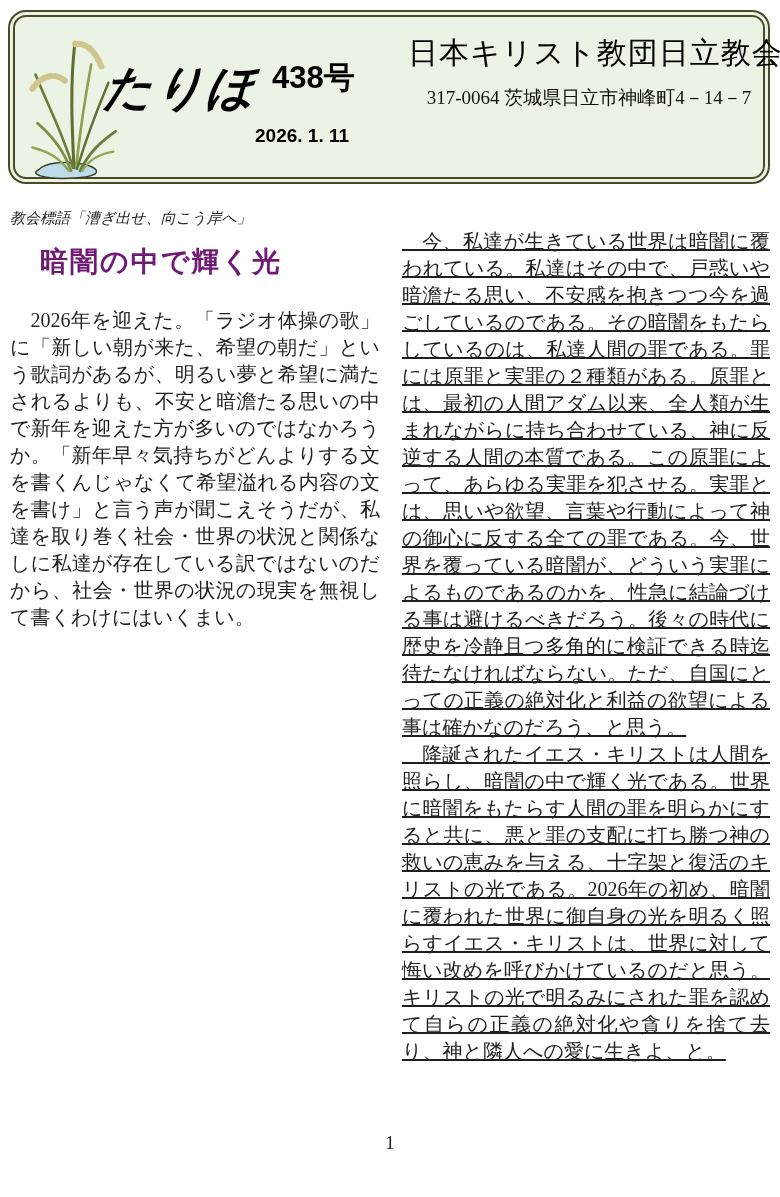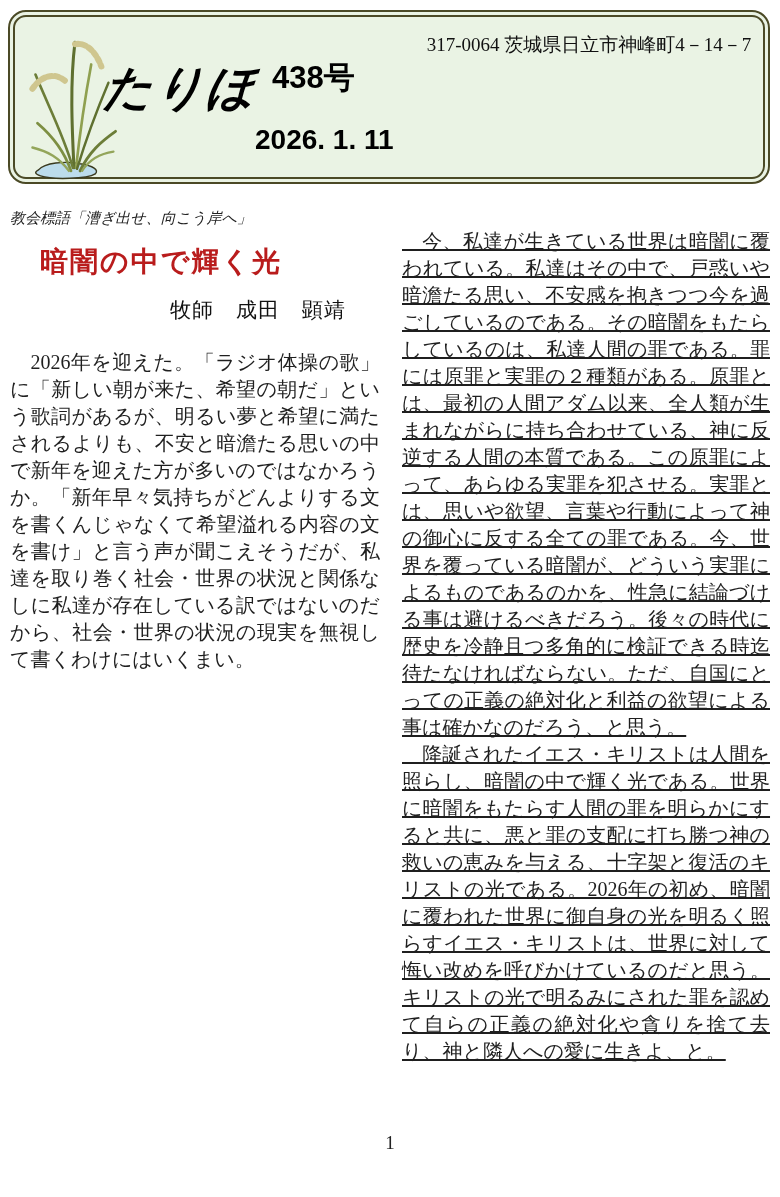--- a/index.html
+++ b/index.html
@@ -53,21 +53,21 @@
     font-family: "Liberation Sans", "DejaVu Sans", sans-serif;
     font-size: 31px;
     font-weight: bold;
     color: #000;
     line-height: 1;
   }
   .m-date {
     position: absolute;
     left: 245px; top: 114px;
     font-family: "Liberation Sans", "DejaVu Sans", sans-serif;
-    font-size: 28px;
+    font-size: 19px;
     font-weight: bold;
     color: #000;
     line-height: 1;
   }
   .church-block {
     position: absolute;
     left: 398px; top: 20px;
     width: 362px;
     text-align: center;
   }
@@ -122,21 +122,21 @@
     font-style: italic;
     font-size: 15px;
     line-height: 1.3;
     color: #222;
   }
   .art-title {
     font-family: "Liberation Sans", "DejaVu Sans", sans-serif;
     font-size: 28px;
     font-weight: 600;
     letter-spacing: 2px;
-    color: #b91c1c;
+    color: #701a75;
     margin: 16px 0 0 30px;
     line-height: 1.3;
   }
   .author {
     font-family: "Liberation Sans", "DejaVu Sans", sans-serif;
     font-size: 21px;
     letter-spacing: 1px;
     color: #111;
     text-align: right;
     padding-right: 34px;
@@ -183,28 +183,28 @@
         <path d="M40 50 C30 42 18 44 8 58" stroke="#4b4a26" stroke-width="1.4"></path>
         <path d="M40 50 C30 42 18 44 8 58" stroke="#cfc68f" stroke-width="6" stroke-dasharray="4 3"></path>
       </g>
     </svg>
 
     <div class="nl-title">たりほ</div>
     <div class="issue">438号</div>
     <div class="m-date">2026. 1. 11</div>
 
     <div class="church-block">
+      <div class="church-name">日本キリスト教団日立教会</div>
       <div class="church-address">317-0064 茨城県日立市神峰町4－14－7</div>
     </div>
   </div>
 
   <div class="col col-left">
     <div class="slogan">教会標語「漕ぎ出せ、向こう岸へ」</div>
     <div class="art-title">暗闇の中で輝く光</div>
-    <div class="author">牧師　成田　顕靖</div>
     <div class="body-text">
         <p>　2026年を迎えた。「ラジオ体操の歌」に「新しい朝が来た、希望の朝だ」という歌詞があるが、明るい夢と希望に満たされるよりも、不安と暗澹たる思いの中で新年を迎えた方が多いのではなかろうか。「新年早々気持ちがどんよりする文を書くんじゃなくて希望溢れる内容の文を書け」と言う声が聞こえそうだが、私達を取り巻く社会・世界の状況と関係なしに私達が存在している訳ではないのだから、社会・世界の状況の現実を無視して書くわけにはいくまい。</p>
       </div>
   </div>
 
   <div class="col col-right">
       <p>　今、私達が生きている世界は暗闇に覆われている。私達はその中で、戸惑いや暗澹たる思い、不安感を抱きつつ今を過ごしているのである。その暗闇をもたらしているのは、私達人間の罪である。罪には原罪と実罪の２種類がある。原罪とは、最初の人間アダム以来、全人類が生まれながらに持ち合わせている、神に反逆する人間の本質である。この原罪によって、あらゆる実罪を犯させる。実罪とは、思いや欲望、言葉や行動によって神の御心に反する全ての罪である。今、世界を覆っている暗闇が、どういう実罪によるものであるのかを、性急に結論づける事は避けるべきだろう。後々の時代に歴史を冷静且つ多角的に検証できる時迄待たなければならない。ただ、自国にとっての正義の絶対化と利益の欲望による事は確かなのだろう、と思う。</p>
       <p>　降誕されたイエス・キリストは人間を照らし、暗闇の中で輝く光である。世界に暗闇をもたらす人間の罪を明らかにすると共に、悪と罪の支配に打ち勝つ神の救いの恵みを与える、十字架と復活のキリストの光である。2026年の初め、暗闇に覆われた世界に御自身の光を明るく照らすイエス・キリストは、世界に対して悔い改めを呼びかけているのだと思う。キリストの光で明るみにされた罪を認めて自らの正義の絶対化や貪りを捨て去り、神と隣人への愛に生きよ、と。</p>
     </div>
 

